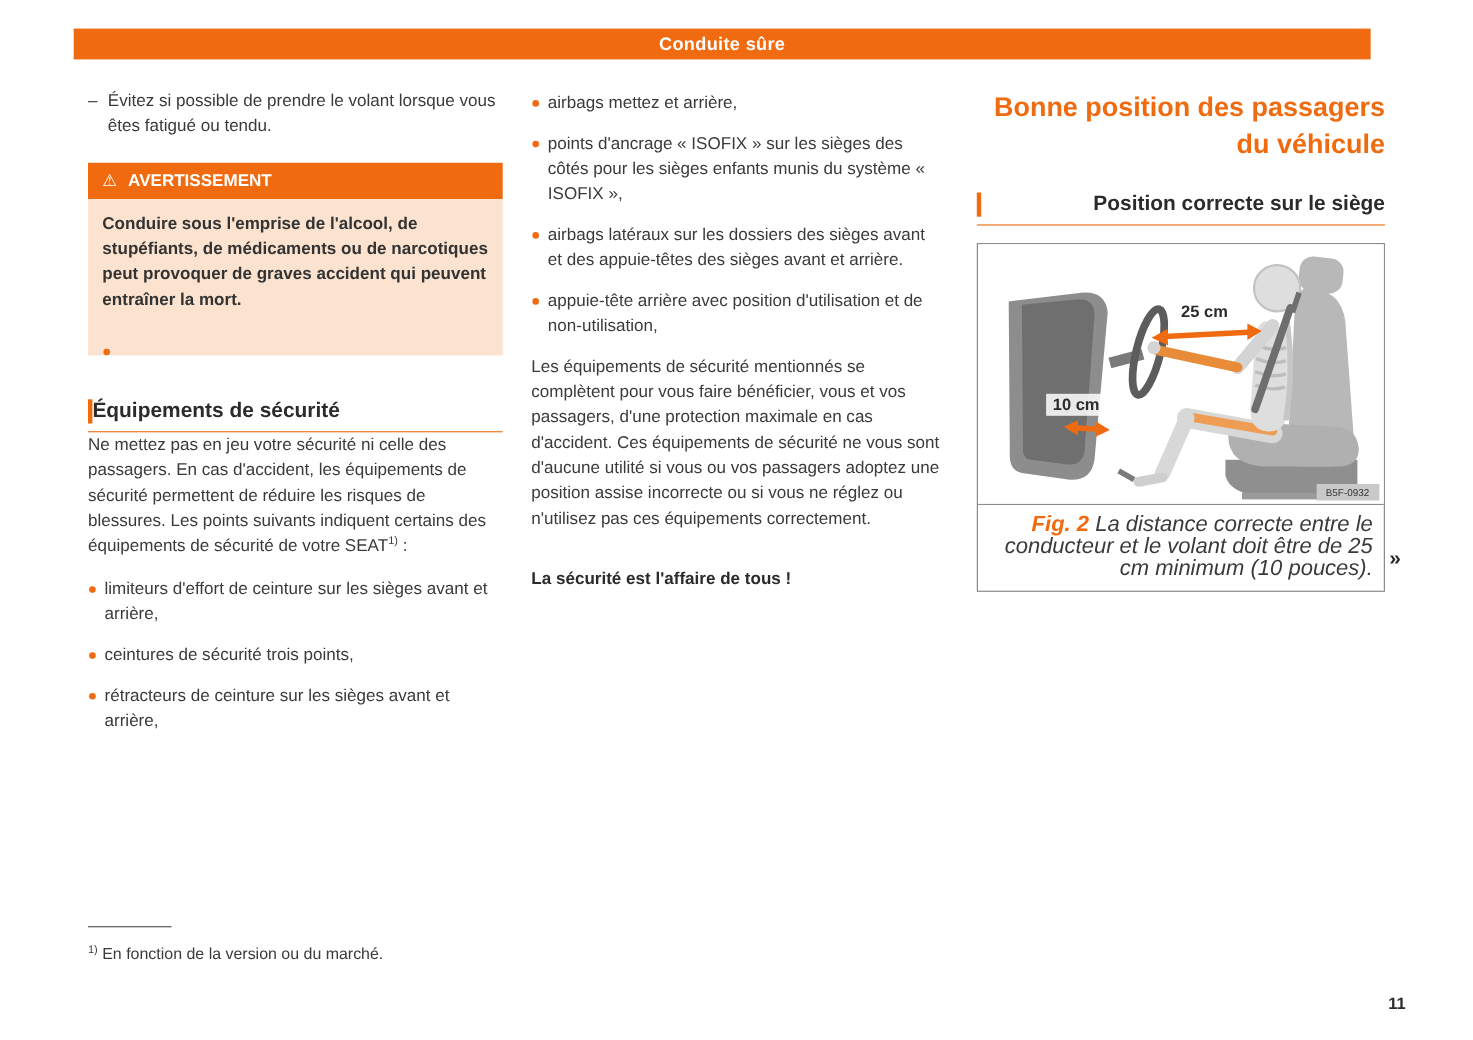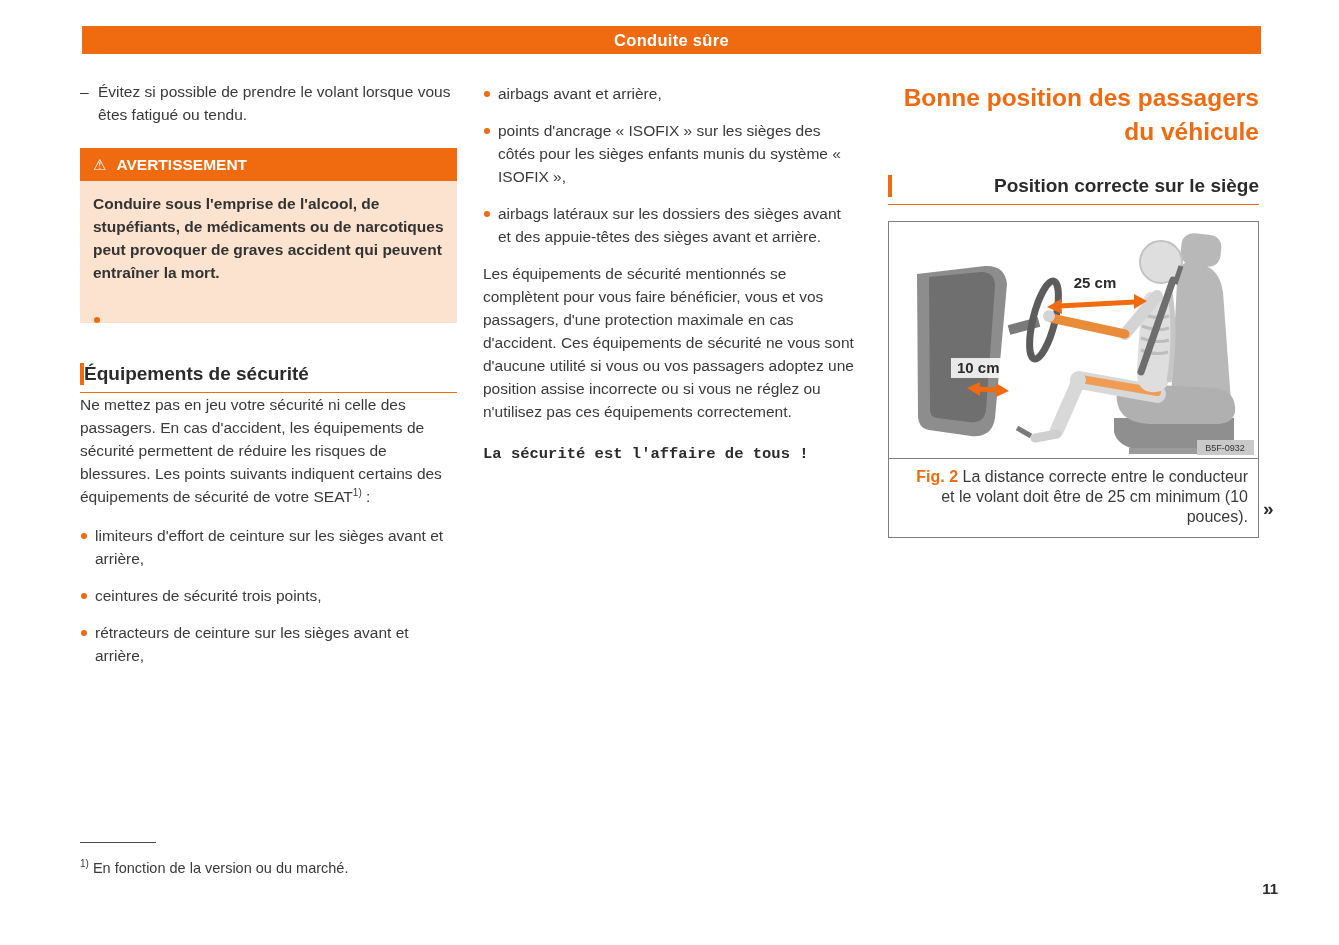--- a/index.html
+++ b/index.html
@@ -9,21 +9,21 @@
     font-family:"Liberation Sans","DejaVu Sans",sans-serif;
     color:#3a3a3a;
   }
   :root {
     --accent:#F06A0F;
     --warning-bg:#FBE3CF;
     --ink:#3a3a3a;
     --ink-strong:#2b2b2b;
   }
   .topbar {
-    position:absolute; left:82px; top:26px; width:1179px; height:28px;
+    position:absolute; left:67px; top:26px; width:1179px; height:28px;
     background:var(--accent); display:flex; align-items:center; justify-content:center;
   }
   .topbar-title { color:#fff; font-weight:bold; font-size:16.5px; letter-spacing:.3px; }
 
   .col { position:absolute; top:80px; font-size:15.5px; line-height:23px; }
   .col1 { left:80px;  width:377px; }
   .col2 { left:483px; width:373px; }
   .col3 { left:888px; width:371px;text-align:right; }
 
   .dash-item { display:flex; }
@@ -53,41 +53,41 @@
     border-left:4px solid var(--accent); 
   }
 
   .para { }
   sup { font-size:10px; vertical-align:super; line-height:0; }
 
   ul.bullets { list-style:none; margin-top:16px; }
   ul.bullets li { margin-bottom:14px; }
   .col2 ul.bullets { margin-top:2px; }
 
-  .closing { margin-top:20px; font-weight:bold; color:var(--ink-strong);font-family:Liberation Mono, monospace; }
+  .closing { margin-top:32px; font-weight:bold; color:var(--ink-strong); }
 
   .main-title { margin-top:1px; font-size:24.5px; line-height:34px; font-weight:bold; color:var(--accent); }
   .col3 .section-heading { margin-top:26px; }
 
   .figure-box { margin-top:16px; border:1px solid #7f7f7f; background:#fff; }
   .figure-image { border-bottom:1px solid #7f7f7f; }
   .figure-image svg { display:block; width:100%; height:auto; }
-  .figure-caption { padding:8px 10px 10px; font-size:16px; line-height:20px; color:var(--ink); }
+  .figure-caption { padding:8px 10px 10px; font-size:20px; line-height:20px; color:var(--ink);font-style:italic; }
   .fig-label { color:var(--accent); font-weight:bold; }
 
   .cont-mark {
     position:absolute; left:1263px; top:498px;
     font-size:19px; font-weight:bold; color:#2b2b2b;
   }
 
   .footnote { position:absolute; left:80px; top:842px; width:377px; font-size:14.5px; line-height:20px; }
   .footnote-rule { width:76px; border-top:1.5px solid #4a4a4a; margin-bottom:15px; }
 
   .page-number {
-    position:absolute; right:61px; top:880px;
+    position:absolute; right:61px; top:904px;
     font-size:15px; font-weight:bold; color:#2b2b2b;
   }
 </style>
 </head>
 <body>
 
 <header class="topbar">
   <span class="topbar-title">Conduite sûre</span>
 </header>
 
@@ -118,23 +118,24 @@
 
   <ul class="bullets">
     <li class="bullet"><span class="dot"></span><span>limiteurs d'effort de ceinture sur les sièges avant et arrière,</span></li>
     <li class="bullet"><span class="dot"></span><span>ceintures de sécurité trois points,</span></li>
     <li class="bullet"><span class="dot"></span><span>rétracteurs de ceinture sur les sièges avant et arrière,</span></li>
   </ul>
 </section>
 
 <section class="col col2">
   <ul class="bullets">
-    <li class="bullet"><span class="dot"></span><span>airbags avant et arrière,</span></li>
+    <li class="bullet"><span class="dot"></span><span>airbags mettez et arrière,</span></li>
     <li class="bullet"><span class="dot"></span><span>points d'ancrage « ISOFIX » sur les sièges des côtés pour les sièges enfants munis du système « ISOFIX »,</span></li>
     <li class="bullet"><span class="dot"></span><span>airbags latéraux sur les dossiers des sièges avant et des appuie-têtes des sièges avant et arrière.</span></li>
+    <li class="bullet"><span class="dot"></span><span>appuie-tête arrière avec position d'utilisation et de non-utilisation,</span></li>
   </ul>
 
   <p class="para">Les équipements de sécurité mentionnés se complètent pour vous faire bénéficier, vous et vos passagers, d'une protection maximale en cas d'accident. Ces équipements de sécurité ne vous sont d'aucune utilité si vous ou vos passagers adoptez une position assise incorrecte ou si vous ne réglez ou n'utilisez pas ces équipements correctement.</p>
 
   <p class="closing">La sécurité est l'affaire de tous !</p>
 </section>
 
 <section class="col col3">
   <h1 class="main-title">Bonne position des passagers du véhicule</h1>
 

